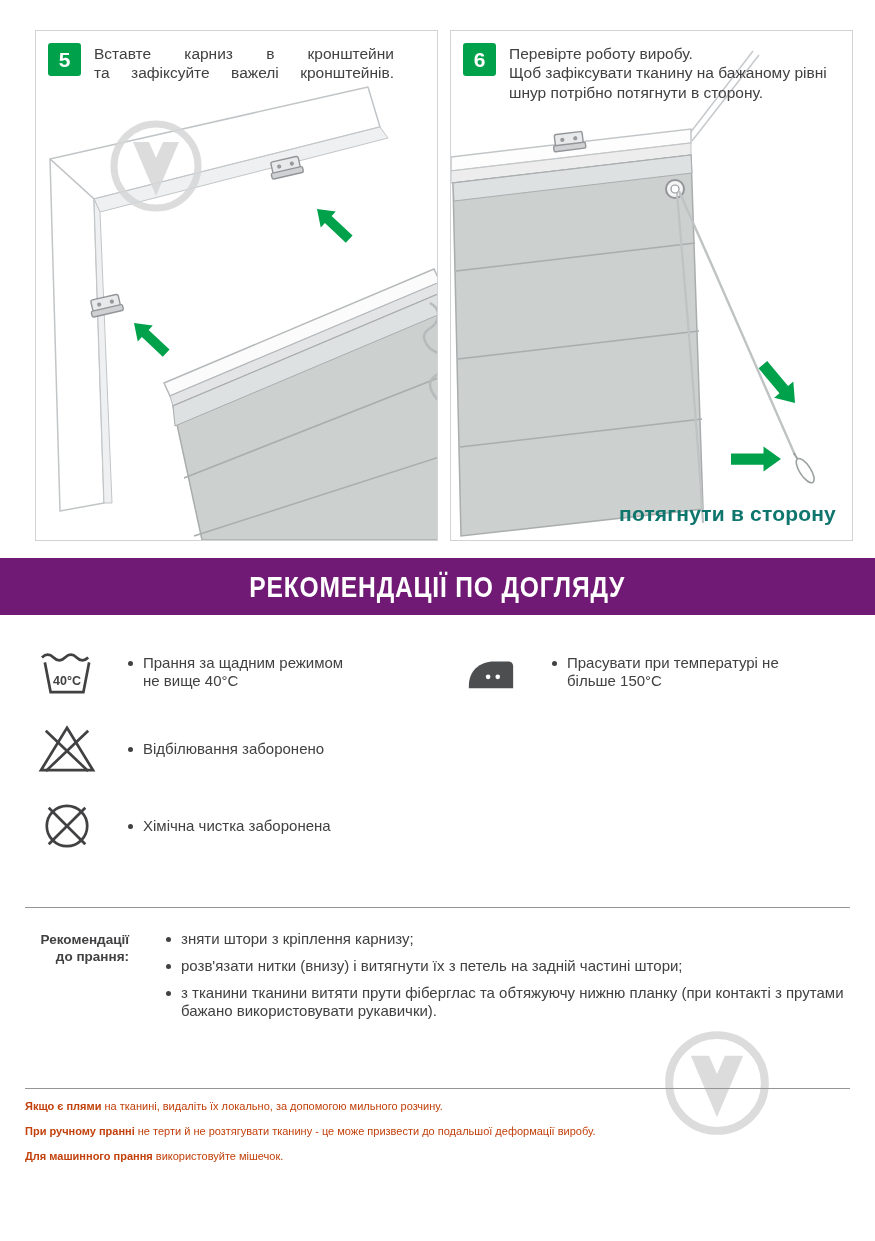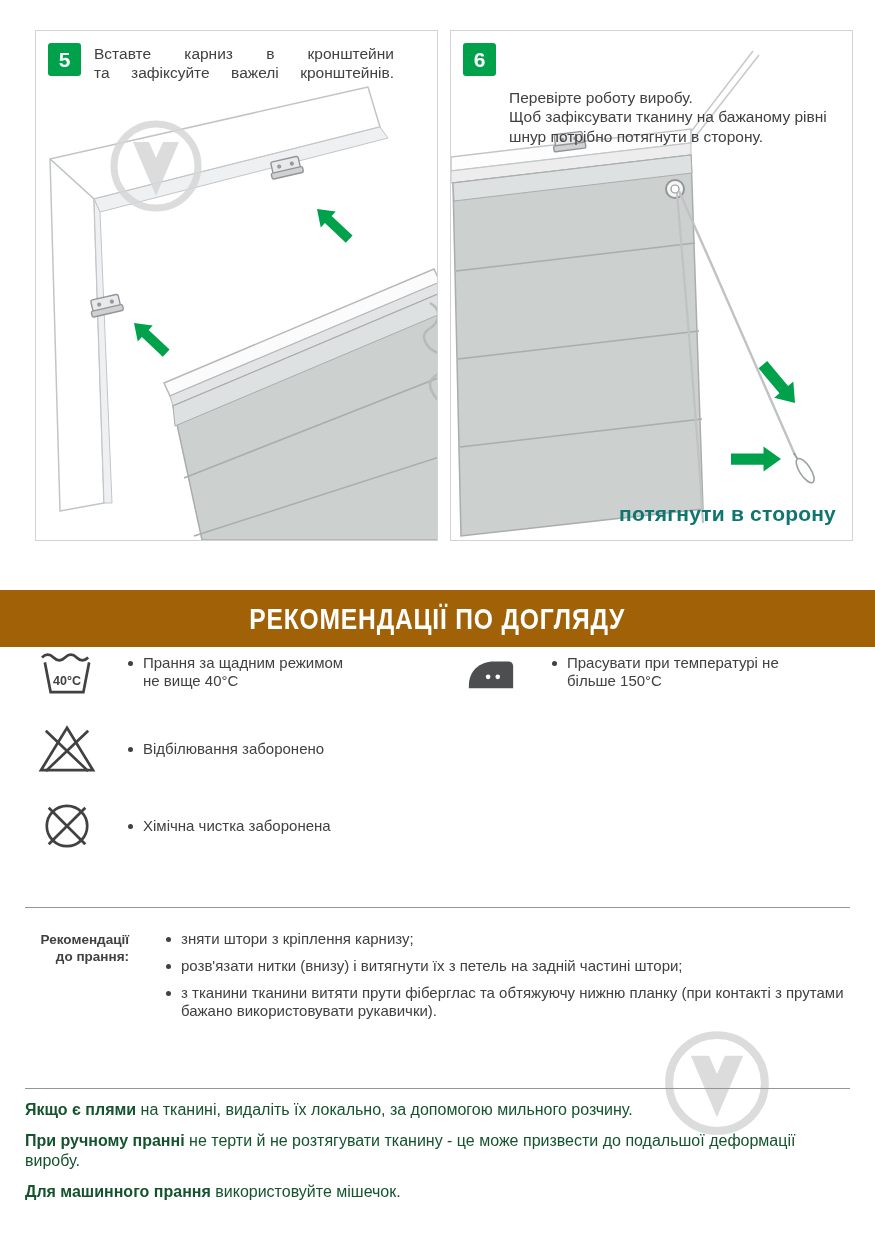--- a/index.html
+++ b/index.html
@@ -8,31 +8,31 @@
   .page { position:relative; width:875px; height:1241px; margin:0 auto; background:#fff; overflow:hidden; }
 
   
   .panel { position:absolute; top:30px; width:403px; height:511px; border:1px solid #d1d3d4; background:#fff; overflow:hidden; }
   .panel.p5 { left:35px; }
   .panel.p6 { left:450px; }
   .step-badge { position:absolute; top:12px; left:12px; width:33px; height:33px; background:#00A14B; color:#fff;
                 font-weight:bold; font-size:21px; display:flex; align-items:center; justify-content:center; border-radius:3px; z-index:4; }
   .step-text { position:absolute; top:13px; left:58px; font-size:15.5px; line-height:1.25; color:#414042; z-index:4; }
   .p5 .step-text { width:300px; white-space:pre-line; text-align:justify; text-align-last:justify; }
-  .p6 .step-text { width:340px; white-space:pre-line;margin-top:44px; }
+  .p6 .step-text { width:340px; white-space:pre-line; }
   .illu { position:absolute; left:0; top:0; width:401px; height:509px; z-index:1; }
   .callout { position:absolute; right:16px; bottom:14px; color:#0f766e; font-weight:bold; font-size:21px; letter-spacing:0.2px; z-index:4; }
 
   
   .wm { position:absolute; pointer-events:none; }
   .wm-panel { left:70px; top:85px; width:100px; height:100px; z-index:3; opacity:.85; }
   .wm-bottom { left:660px; top:1026px; width:114px; height:114px; z-index:0; opacity:.85; }
 
   
-  .banner { position:absolute; top:590px; left:0; width:875px; height:57px; background:#a16207;
+  .banner { position:absolute; top:558px; left:0; width:875px; height:57px; background:#701a75;
             display:flex; align-items:center; justify-content:center; }
   .banner span { display:inline-block; color:#fff; font-weight:bold; font-size:30px; letter-spacing:1px;
                  transform:scaleX(0.82); white-space:nowrap; }
 
   
   .care { position:absolute; top:645px; left:0; width:875px; display:flex; }
   .care-col { display:flex; flex-direction:column; }
   .care-left { margin-left:38px; width:400px; }
   .care-right { margin-left:24px; width:400px; }
   .care-row { display:flex; align-items:center; margin-bottom:23px; }
@@ -51,21 +51,21 @@
 
   
   .washing { position:absolute; top:930px; left:25px; width:825px; display:flex; z-index:1;gap:23px; }
   .washing-label { width:104px; flex:none; font-size:13.5px; font-weight:bold; text-align:right; line-height:1.25;
                    white-space:pre-line; padding-top:2px; }
   .washing-list { margin-left:14px; display:flex; flex-direction:column; gap:8px; }
   .washing-list .bullet span.t { width:690px; font-size:15px; line-height:1.25; }
 
   
   .notes { position:absolute; top:1100px; left:25px; width:825px; z-index:1; }
-  .note { font-size:16px; line-height:1.25; margin-bottom:11px; color:#14532d; }
+  .note { font-size:11px; line-height:1.25; margin-bottom:11px; color:#c2410c; }
   .note b { font-weight:bold; }
 </style>
 </head>
 <body>
 
 <div class="page">
 
   <section class="panel p5">
     <div class="step-badge">5</div>
     <p class="step-text">Вставте карниз в кронштейни

